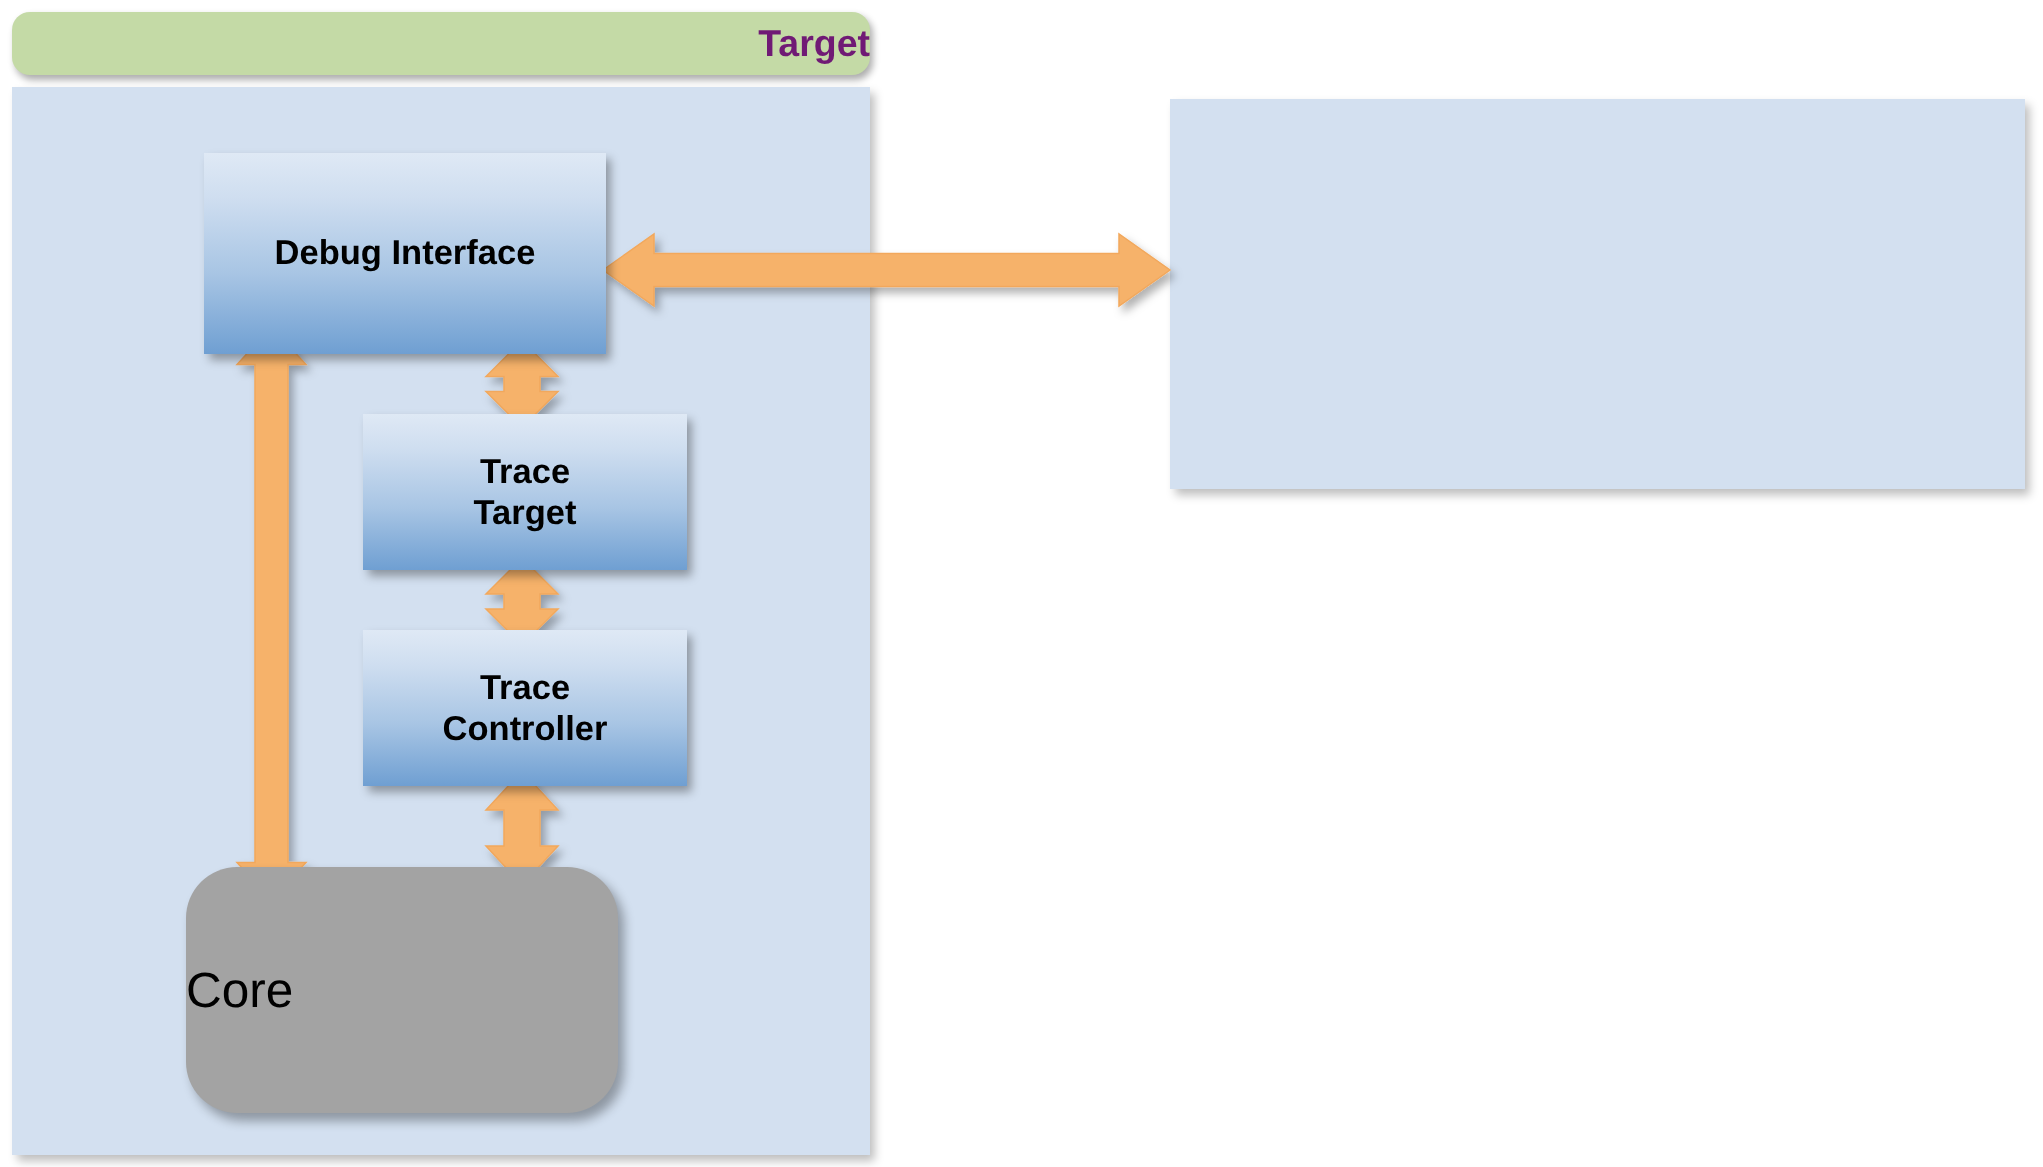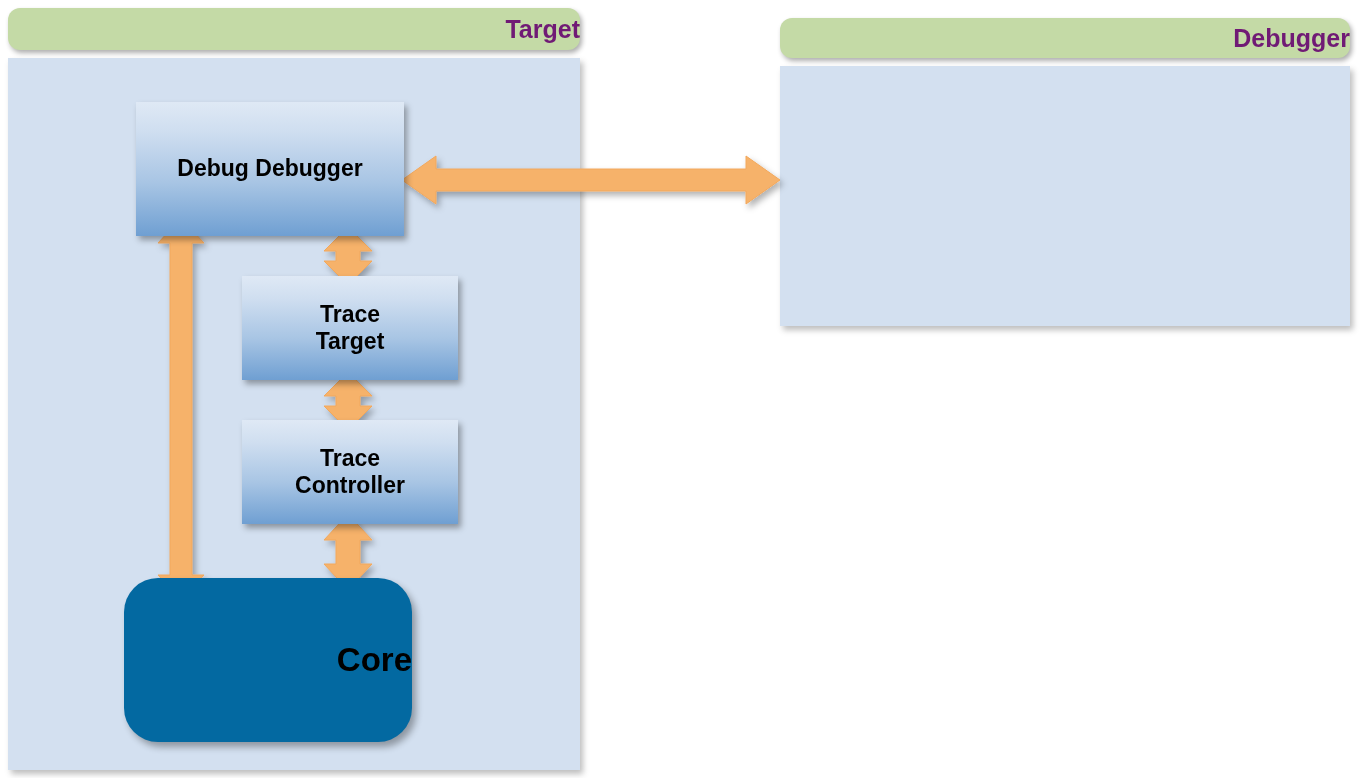--- a/index.html
+++ b/index.html
@@ -59,29 +59,29 @@
     text-align: center;
     color: #000000;
     font-weight: bold;
     line-height: 1.18;
   }
 
   
   .node-green {
     position: absolute;
     box-sizing: border-box;
-    background: #0369a1;
+    background: #a3a3a3;
     border-radius: 34px;
     box-shadow: 4px 5px 7px rgba(0,0,0,0.33);
     display: flex;
     align-items: center;
-    justify-content: flex-end;
+    justify-content: flex-start;
     text-align: center;
     color: #000000;
-    font-weight: bold;
+    font-weight: normal;
   }
 
   
   .arrow {
     position: absolute;
   }
   .arrow svg { display: block; overflow: visible; }
 </style>
 </head>
 <body>
@@ -89,23 +89,20 @@
 <div id="canvas">
 
   <div class="panel" style="left:8px; top:8px; width:572px; height:762px;">
     <div class="panel-header" style="height:42px; font-size:25px;">
       <span>Target</span>
     </div>
     <div class="panel-body" style="top:50px; height:712px;"></div>
   </div>
 
   <div class="panel" style="left:780px; top:18px; width:570px; height:308px;">
-    <div class="panel-header" style="height:40px; font-size:25px;">
-      <span>Debugger</span>
-    </div>
     <div class="panel-body" style="top:48px; height:260px;"></div>
   </div>
 
   <div class="arrow" style="left:402px; top:152px; width:378px; height:56px;">
     <svg width="378" height="56" viewBox="0 0 378 56" aria-hidden="true">
       <defs>
         <filter id="shadowH" x="-30%" y="-60%" width="170%" height="240%">
           <feDropShadow dx="3" dy="4" stdDeviation="3" flood-color="#000000" flood-opacity="0.30"></feDropShadow>
         </filter>
       </defs>
@@ -151,21 +148,21 @@
       <defs>
         <filter id="shadowV4" x="-60%" y="-10%" width="240%" height="120%">
           <feDropShadow dx="3" dy="4" stdDeviation="3" flood-color="#000000" flood-opacity="0.30"></feDropShadow>
         </filter>
       </defs>
       <polygon points="25,0 48,25 36,25 36,357 48,357 25,382 2,357 14,357 14,25 2,25" fill="#f6b26b" stroke="#f2a85c" stroke-width="1" filter="url(#shadowV4)"></polygon>
     </svg>
   </div>
 
   <div class="node-blue" style="left:136px; top:102px; width:268px; height:134px; font-size:23px;">
-    <span>Debug Debugger</span>
+    <span>Debug Interface</span>
   </div>
 
   <div class="node-blue" style="left:242px; top:276px; width:216px; height:104px; font-size:23px; flex-direction:column;">
     <span>Trace</span>
     <span>Target</span>
   </div>
 
   <div class="node-blue" style="left:242px; top:420px; width:216px; height:104px; font-size:23px; flex-direction:column;">
     <span>Trace</span>
     <span>Controller</span>

